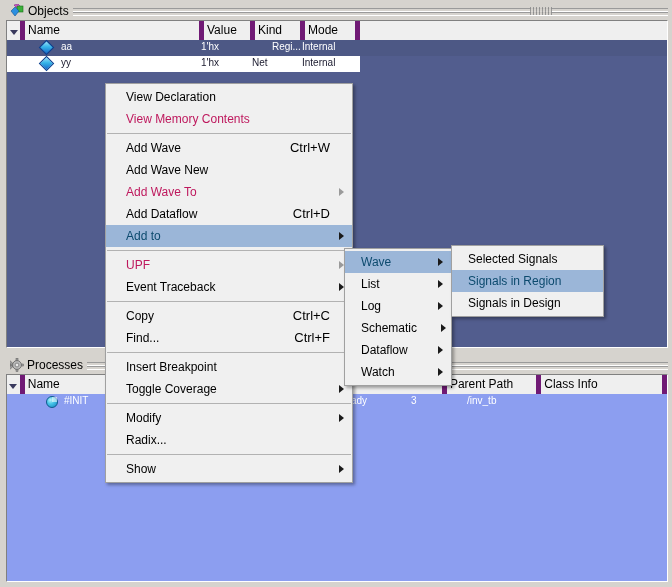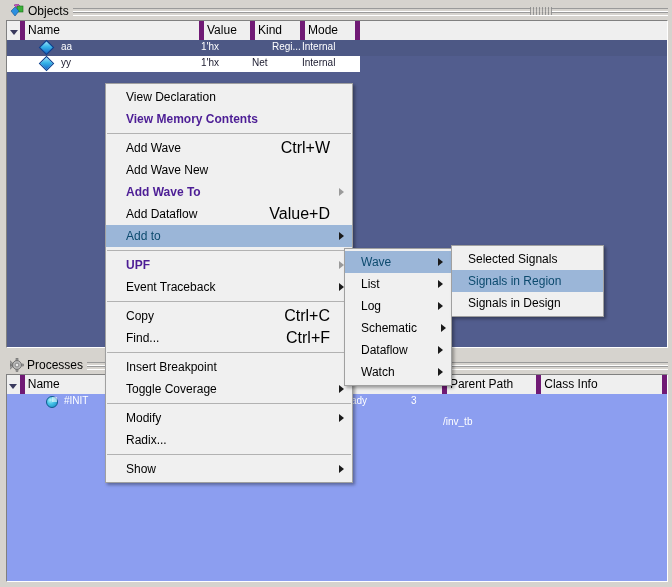--- a/index.html
+++ b/index.html
@@ -185,24 +185,24 @@
     font-size: 12px;
     color: #000;
     padding: 0 6px 0 20px;
     white-space: nowrap;
     box-sizing: border-box;
   }
   .mi .mi-label { flex: 0 0 auto; }
   .mi .mi-accel {
     position: absolute;
     right: 22px;
-    font-size: 16px;
+    font-size: 13px;
     color: #000;
   }
-  .mi.disabled { color: #4c1d95; font-weight: bold; }
+  .mi.disabled { color: #be185d; }
   .mi.hl { background: #9bb6d8; color: #0c4a6e; }
   .mi .arrow {
     position: absolute;
     right: 8px;
     width: 0; height: 0;
     border-top: 4px solid transparent;
     border-bottom: 4px solid transparent;
     border-left: 5px solid #1a1a1a;
   }
   .mi.disabled .arrow { border-left-color: #9a9a9a; }
@@ -301,21 +301,21 @@
         <div class="colcell" style="width:96px;">Parent Path</div>
         <div class="colcell" style="width:128px;">Class Info</div>
       </div>
 
       <div class="grid">
         <div class="row sel-light" style="top:0px; height:189px; align-items:flex-start;">
           <span class="procicon" style="left:39px; top:2px;"></span>
           <span class="cell" style="left:57px;">#INIT</span>
           <span class="cell" style="left:344px;">ady</span>
           <span class="cell" style="left:404px;">3</span>
-          <span class="cell" style="left:436px;margin-top:21px;">/inv_tb</span>
+          <span class="cell" style="left:460px;">/inv_tb</span>
         </div>
       </div>
     </div>
   </div>
 
   <div class="menu m1" style="left:105px; top:83px; width:248px;">
 
     <div class="mi">
       <span class="mi-label">View Declaration</span>
     </div>
@@ -330,21 +330,21 @@
     </div>
     <div class="mi">
       <span class="mi-label">Add Wave New</span>
     </div>
     <div class="mi disabled">
       <span class="mi-label">Add Wave To</span>
       <span class="arrow"></span>
     </div>
     <div class="mi">
       <span class="mi-label">Add Dataflow</span>
-      <span class="mi-accel">Value+D</span>
+      <span class="mi-accel">Ctrl+D</span>
     </div>
     <div class="mi hl">
       <span class="mi-label">Add to</span>
       <span class="arrow"></span>
     </div>
     <div class="msep"></div>
 
     <div class="mi disabled">
       <span class="mi-label">UPF</span>
       <span class="arrow"></span>

